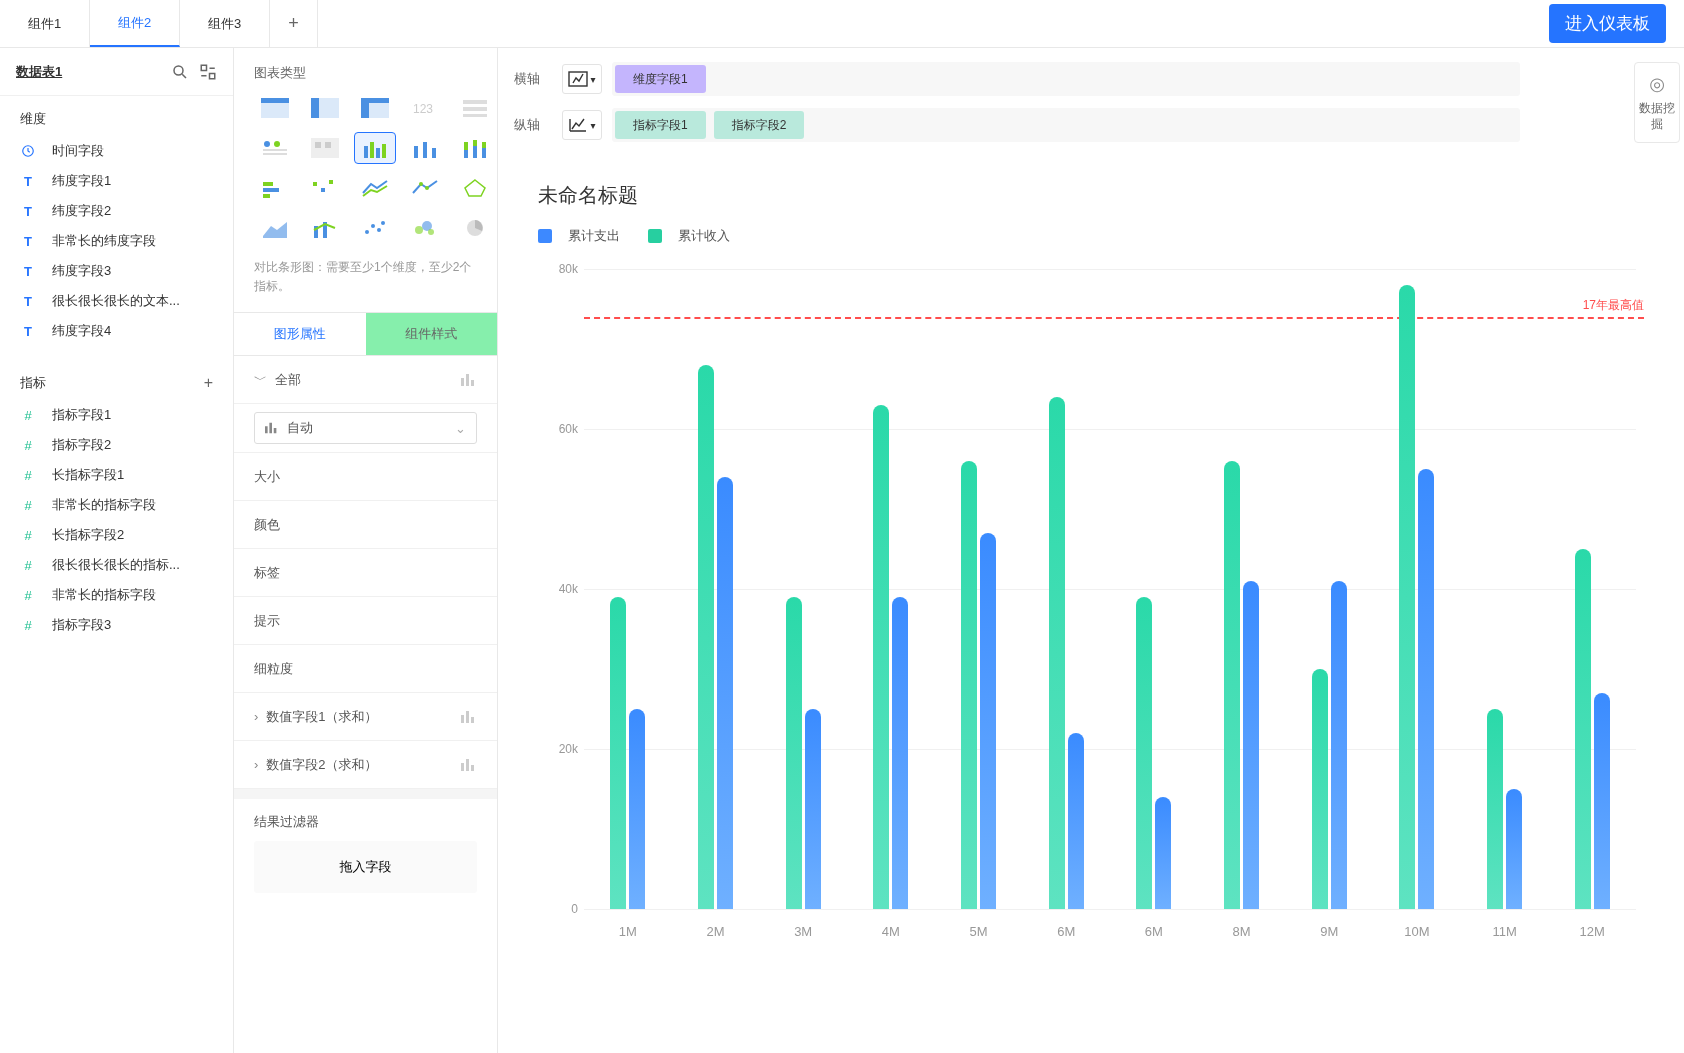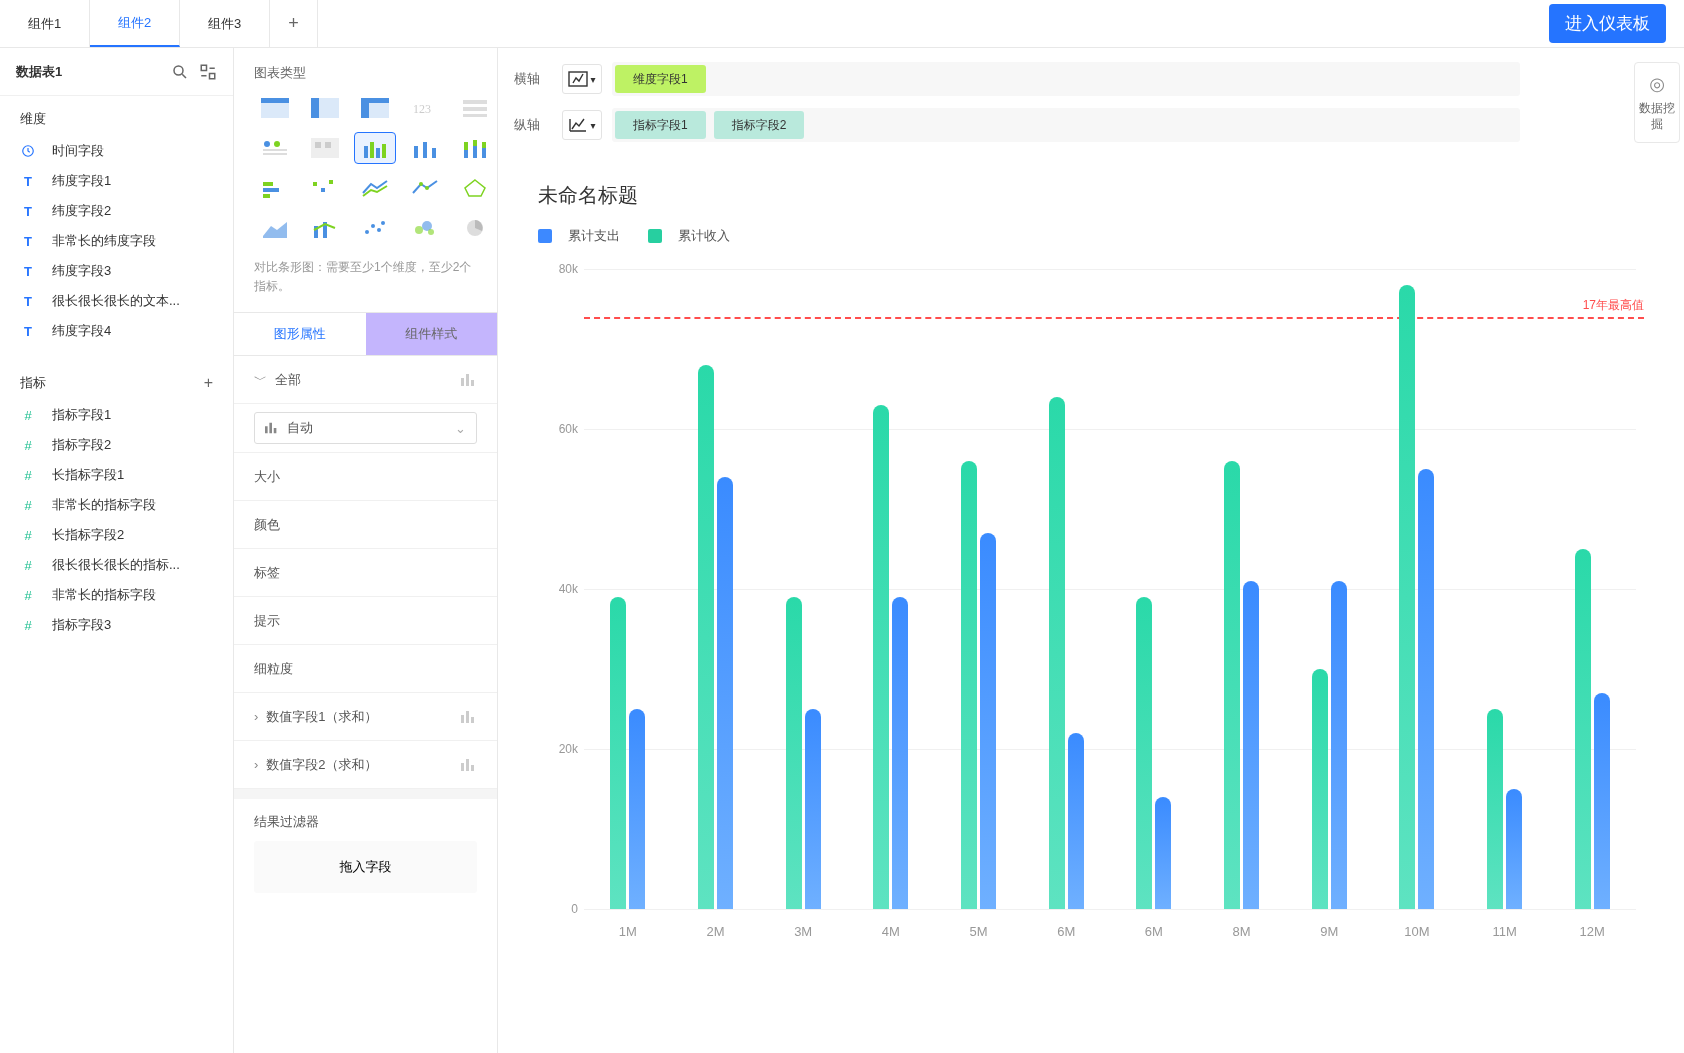--- a/index.html
+++ b/index.html
@@ -19,63 +19,63 @@
 .tab { display:flex; align-items:center; justify-content:center; width:90px; height:100%; border-right:1px solid #e8e8e8; cursor:pointer; color:#333; }
 .tab.active { color:#2574ff; border-bottom:2px solid #2574ff; }
 .tab-add { width:48px; font-size:18px; color:#666; }
 .top-spacer { flex:1; }
 .enter-dash { background:#2574ff; color:#fff; border:none; border-radius:4px; padding:8px 16px; margin-right:18px; cursor:pointer; font-size:17px; }
 
 .main { display:flex; height:calc(100% - 48px); }
 
 
 .left { width:234px; border-right:1px solid #e8e8e8; display:flex; flex-direction:column; padding:0 0 0 0;}
-.left-hdr { display:flex; align-items:center; height:48px; padding:0 16px; border-bottom:1px solid #f0f0f0; }
+.left-hdr { display:flex; align-items:center; height:48px; padding:0 16px; border-bottom:1px solid #f0f0f0;text-decoration:underline; }
 .left-hdr .title { font-weight:600; flex:1; }
 .left-hdr .icb { width:18px; height:18px; margin-left:10px; color:#666; cursor:pointer; }
 .section-title { padding:14px 20px 8px; color:#333; font-size:13px; }
 .section-title.flex { display:flex; align-items:center;gap:13px; }
 .section-title .plus { margin-left:auto; color:#666; font-size:16px; cursor:pointer; }
 .field-list { padding:0 8px 14px 8px; }
 .field-item { display:flex; align-items:center; padding:6px 12px; border-radius:3px; cursor:pointer; color:#333; font-size:13px;}
 .field-item .ficon { width:16px; height:16px; display:inline-flex; align-items:center; justify-content:center; margin-right:8px; color:#2574ff; flex-shrink:0; }
 .field-item .ficon.metric { color:#1bbf8f; }
 .field-item .txt { white-space:nowrap; overflow:hidden; text-overflow:ellipsis;margin-left:8px; }
 
 
 .config { width:264px; border-right:1px solid #e8e8e8; display:flex; flex-direction:column; overflow:hidden; }
 .cfg-title { padding:16px 20px 10px; color:#666; }
-.charttype-grid { display:grid; grid-template-columns:repeat(5, 42px); gap:8px; padding:0 20px 10px;font-family:Liberation Serif, serif; }
+.charttype-grid { display:grid; grid-template-columns:repeat(5, 42px); gap:8px; padding:0 20px 10px; }
 .ct-cell { width:42px; height:32px; border-radius:4px; display:flex; align-items:center; justify-content:center; cursor:pointer; }
 .ct-cell.selected { border:1px solid #2574ff; background:#eaf2ff; }
 .ct-cell svg { width:28px; height:20px; }
 .cfg-hint { padding:4px 20px 16px; color:#999; font-size:12px; line-height:1.6; }
 .prop-tabs { display:flex; height:44px; border-top:1px solid #e8e8e8; border-bottom:1px solid #e8e8e8; }
 .prop-tab { flex:1; display:flex; align-items:center; justify-content:center; cursor:pointer; color:#666; }
 .prop-tab.active { color:#2574ff; }
-.prop-tab.inactive { background:#c4b5fd; }
+.prop-tab.inactive { background:#86efac; }
 .prop-body { flex:1; overflow:auto; }
 .prop-row { display:flex; align-items:center; height:48px; padding:0 20px; border-bottom:1px solid #f0f0f0; color:#555; }
 .prop-row .chev { margin-right:8px; color:#888;}
 .prop-row .trail { margin-left:auto; color:#bbb; }
 .select-row { padding:8px 20px; border-bottom:1px solid #f0f0f0; }
 .select-box { display:flex; align-items:center; border:1px solid #ddd; border-radius:3px; height:32px; padding:0 10px; color:#555; cursor:pointer;}
 .select-box .caret { margin-left:auto; color:#aaa; }
 .filter-sec { border-top:10px solid #f5f5f5; }
 .filter-title { padding:14px 20px 10px; color:#555; }
 .filter-drop { margin:0 20px 20px; height:52px; border:1px dashed? ; background:#fafafa; display:flex; align-items:center; justify-content:center; color:#000000; border-radius:3px;}
 
 
 .canvas { flex:1; display:flex; flex-direction:column; padding:14px 16px 16px 16px; position:relative; }
 .axis-cfg { display:flex; align-items:center; margin-bottom:12px; }
 .axis-lbl { width:48px; color:#666; text-align:left; }
 .axis-ic { width:40px; display:flex; align-items:center; justify-content:center; color:#333; border:1px solid #e3e3e3; border-radius:3px; height:30px; margin-right:10px;}
 .axis-drop { flex:1; background:#f7f7f7; border-radius:3px; min-height:34px; display:flex; align-items:center; padding:3px; max-width:908px;}
 .chip { display:inline-flex; align-items:center; height:28px; padding:0 18px; border-radius:3px; margin-right:8px; font-size:12px; color:#333;}
-.chip.dim { background:#bef264; }
+.chip.dim { background:#c4b5fd; }
 .chip.met { background:#b9e9dc; }
 .right-rail { position:absolute; top:14px; right:0; width:54px; display:flex; flex-direction:column; align-items:center; }
 .mining { border:1px solid #e8e8e8; border-radius:4px; width:46px; padding:10px 4px; display:flex; flex-direction:column; align-items:center; cursor:pointer; color:#666;}
 .mining .ic { font-size:18px; margin-bottom:6px; color:#888;}
 .mining .t { font-size:12px; line-height:1.3; text-align:center;}
 
 .chart-area { flex:1; background:#fff; padding:20px 24px 0 24px; margin-top:8px; }
 .chart-title { font-size:20px; color:#333; margin-bottom:18px; font-weight:500;}
 .legend { display:flex; align-items:center; gap:28px; margin-bottom:24px; }
 .leg-item { display:flex; align-items:center; gap:16px; color:#555; font-size:13px;}

